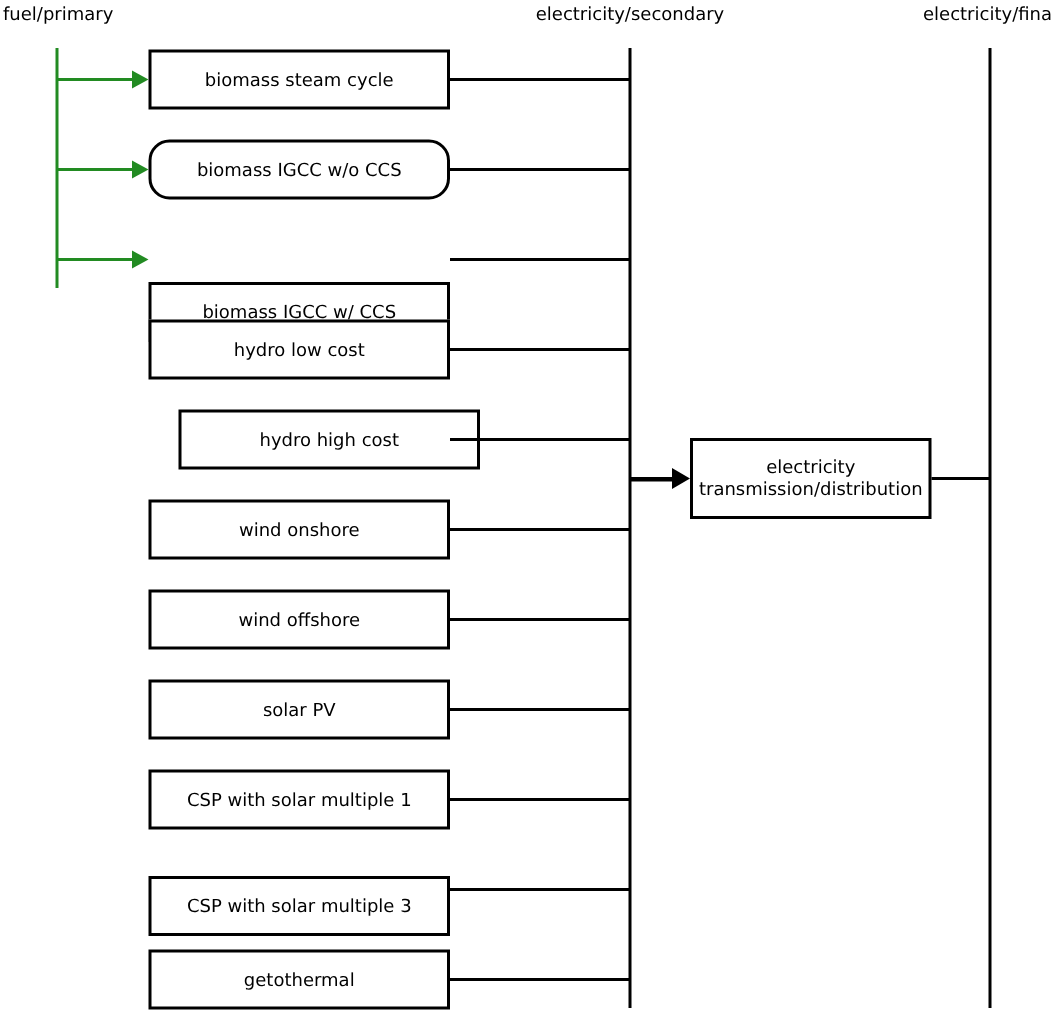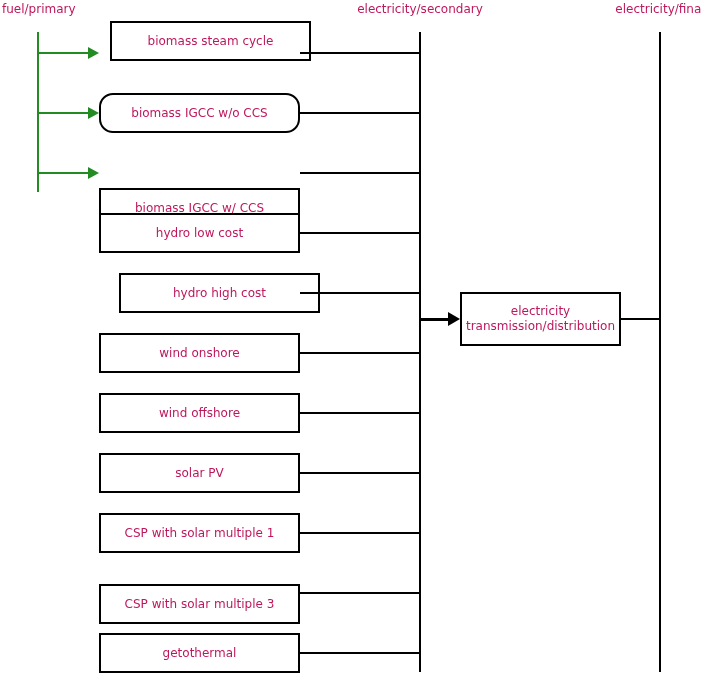--- a/index.html
+++ b/index.html
@@ -3,21 +3,21 @@
 <meta charset="utf-8">
 <style>
   html, body { margin: 0; padding: 0; background: #ffffff; }
   .canvas {
     position: relative;
     width: 702px;
     height: 674px;
     background: #ffffff;
     font-family: "DejaVu Sans", "Liberation Sans", sans-serif;
     font-size: 12px;
-    color: #be185d;
+    color: #000000;
     overflow: hidden;
   }
   .hdr {
     position: absolute;
     top: 2px;
     white-space: nowrap;
   }
   .hdr.center { text-align: center; }
   .vline {
     position: absolute;
@@ -90,21 +90,21 @@
   <div class="vline" style="left:419px; top:32px; height:640px;"></div>
   <div class="vline" style="left:659px; top:32px; height:640px;"></div>
 
   <div class="hline green" style="left:38px; top:52px; width:50px;"></div>
   <div class="arrowhead green" style="left:88px; top:47px;"></div>
   <div class="hline green" style="left:38px; top:112px; width:50px;"></div>
   <div class="arrowhead green" style="left:88px; top:107px;"></div>
   <div class="hline green" style="left:38px; top:172px; width:50px;"></div>
   <div class="arrowhead green" style="left:88px; top:167px;"></div>
 
-  <div class="box" style="top:21px;margin-left:11px;">
+  <div class="box" style="top:33px;">
       <span>biomass steam cycle</span>
     </div>
   <div class="box" style="top:93px;border-radius:14px;">
       <span>biomass IGCC w/o CCS</span>
     </div>
   <div class="box" style="top:153px;margin-top:35px;">
       <span>biomass IGCC w/ CCS</span>
     </div>
   <div class="box" style="top:213px;">
       <span>hydro low cost</span>

